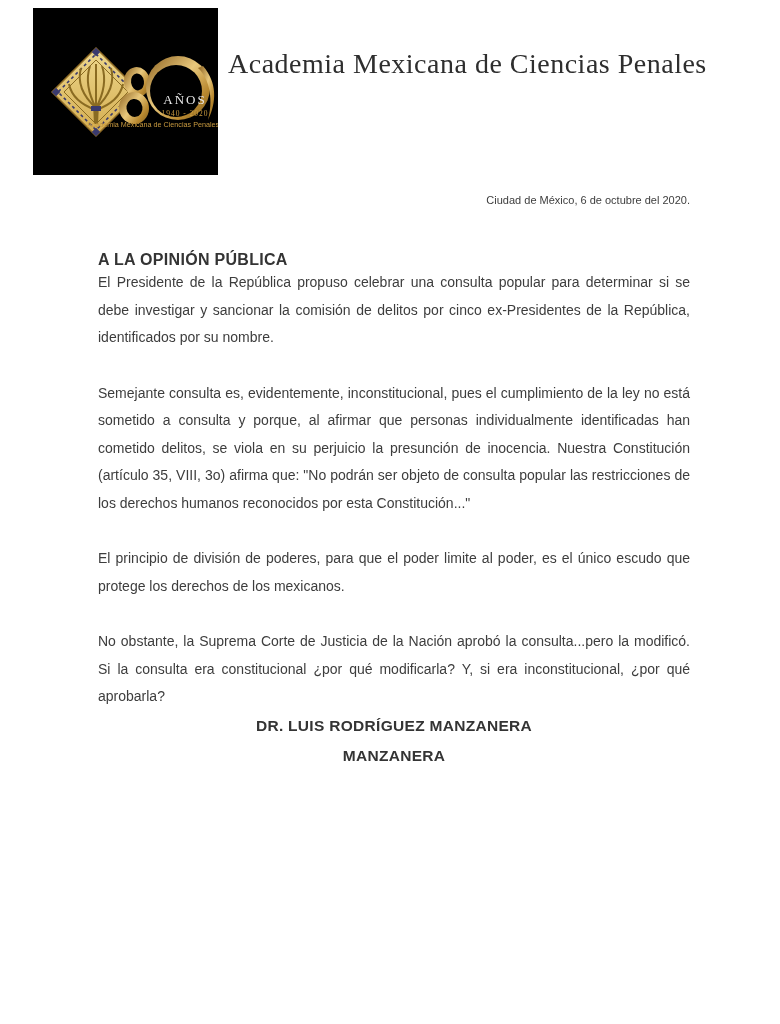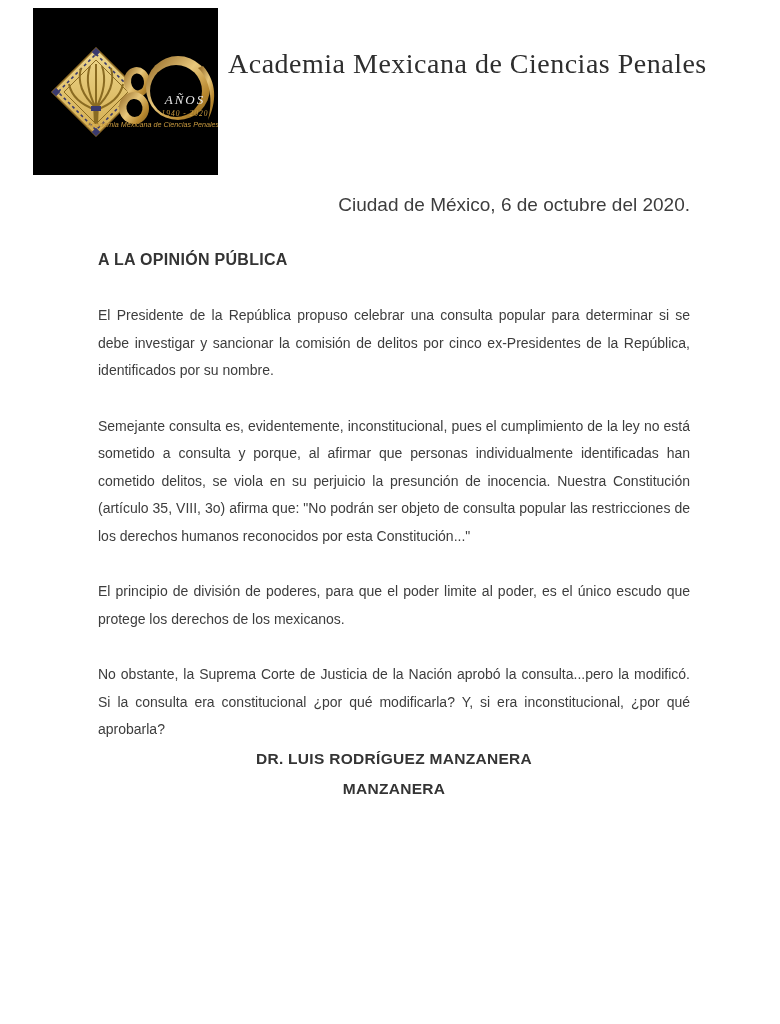--- a/index.html
+++ b/index.html
@@ -13,54 +13,52 @@
     color: #3d3d3d;
     overflow: hidden;
   }
   .logo-box {
     position: absolute;
     left: 33px;
     top: 8px;
     width: 185px;
     height: 167px;
     background: #eab308;
-    font-style: italic;
   }
   .doc-title {
     position: absolute;
     left: 228px;
     top: 48px;
     width: 470px;
     font-family: "Liberation Serif", serif;
     font-weight: 400;
     font-size: 28px;
     color: #2e2e2e;
     text-align: center;
     white-space: nowrap;
     letter-spacing: 0.5px;
   }
   .dateline {
     position: absolute;
     top: 194px;
     right: 90px;
-    font-size: 19px;
+    font-size: 11px;
     color: #3d3d3d;
   }
   .letter-body {
     position: absolute;
     left: 98px;
     top: 251px;
     width: 592px;
   }
   .salutation {
     font-size: 16px;
     font-weight: bold;
     color: #343434;
     letter-spacing: 0.3px;
-    margin-bottom: 33px;
   }
   .letter-body p {
     font-size: 14px;
     line-height: 27.5px;
     text-align: justify;
     margin-bottom: 28px;
     color: #3d3d3d;
   }
   .letter-body p:last-of-type { margin-bottom: 0; }
   .signature {

